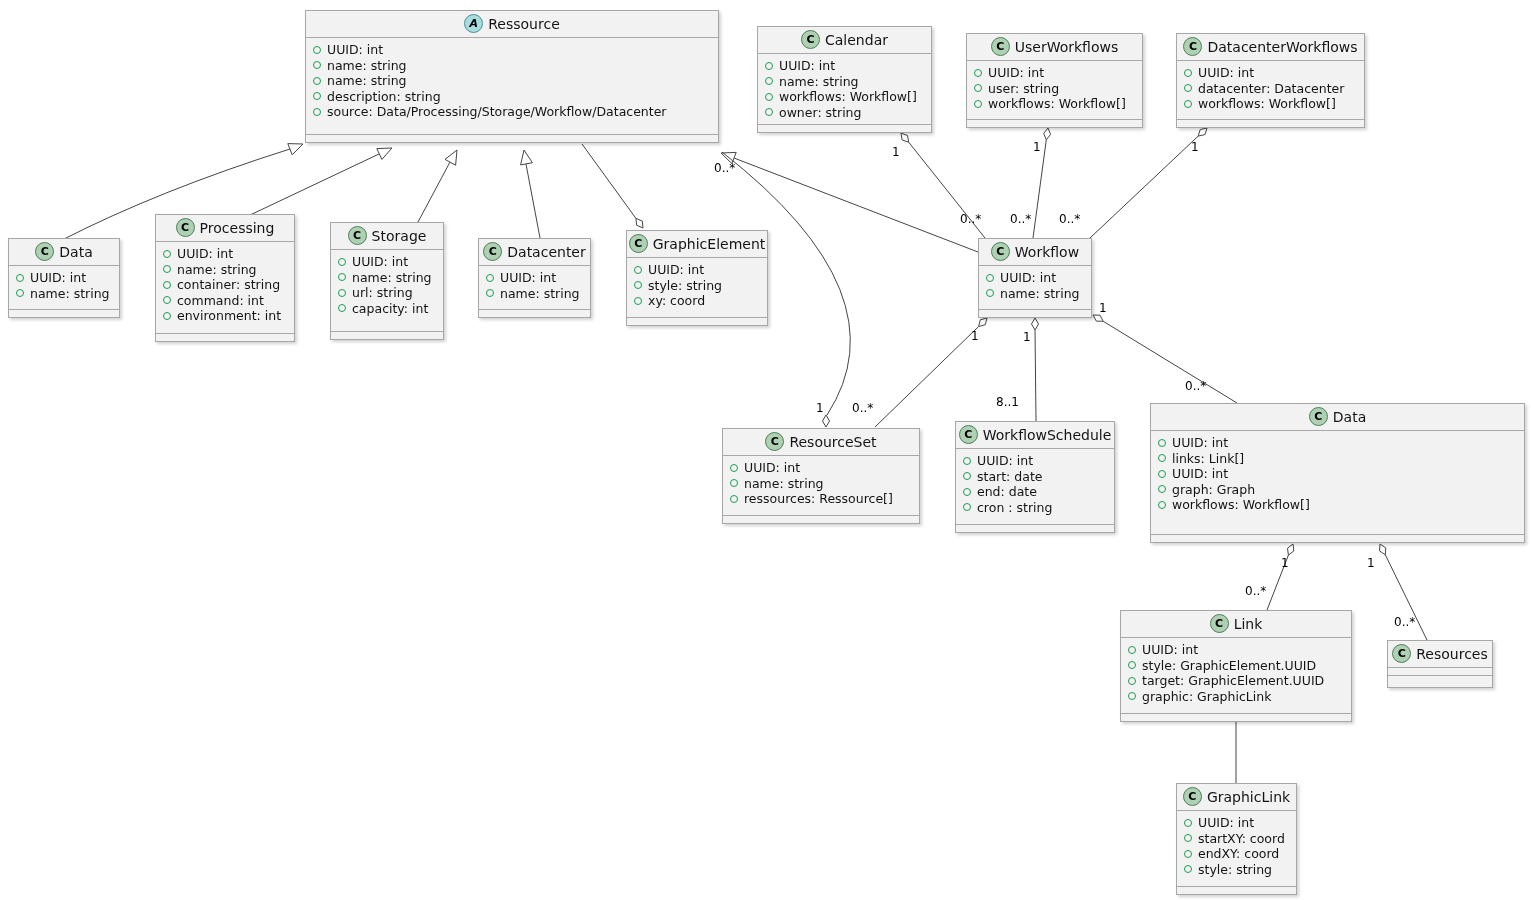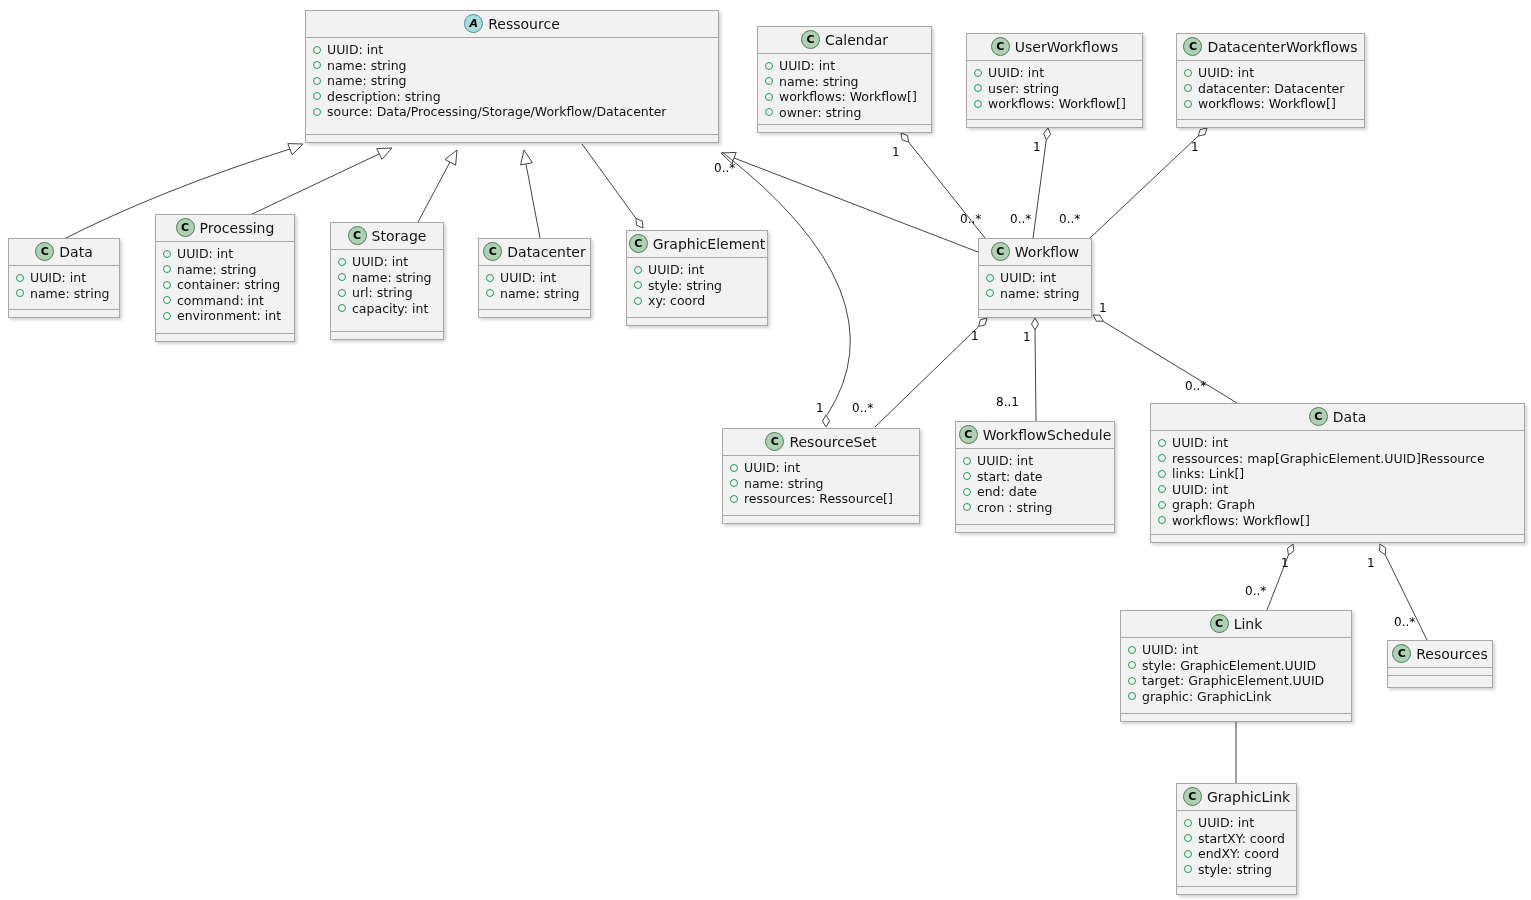--- a/index.html
+++ b/index.html
@@ -396,24 +396,20 @@
       <span class="cicon">C</span>
       <span class="cname">Data</span>
     </div>
     <div class="cattrs">
       <div class="attr">
           <span class="vis"></span>
           <span>UUID: int</span>
         </div>
       <div class="attr">
           <span class="vis"></span>
-          <span>ressources: map[GraphicElement.UUID]Ressource</span>
-        </div>
-      <div class="attr">
-          <span class="vis"></span>
           <span>links: Link[]</span>
         </div>
       <div class="attr">
           <span class="vis"></span>
           <span>UUID: int</span>
         </div>
       <div class="attr">
           <span class="vis"></span>
           <span>graph: Graph</span>
         </div>

